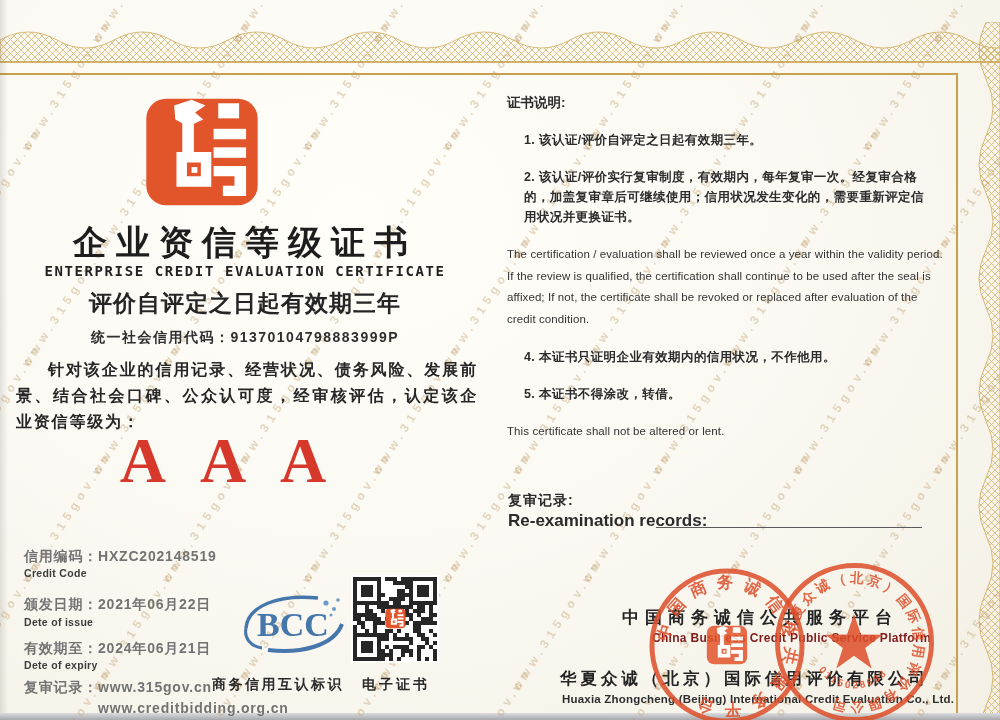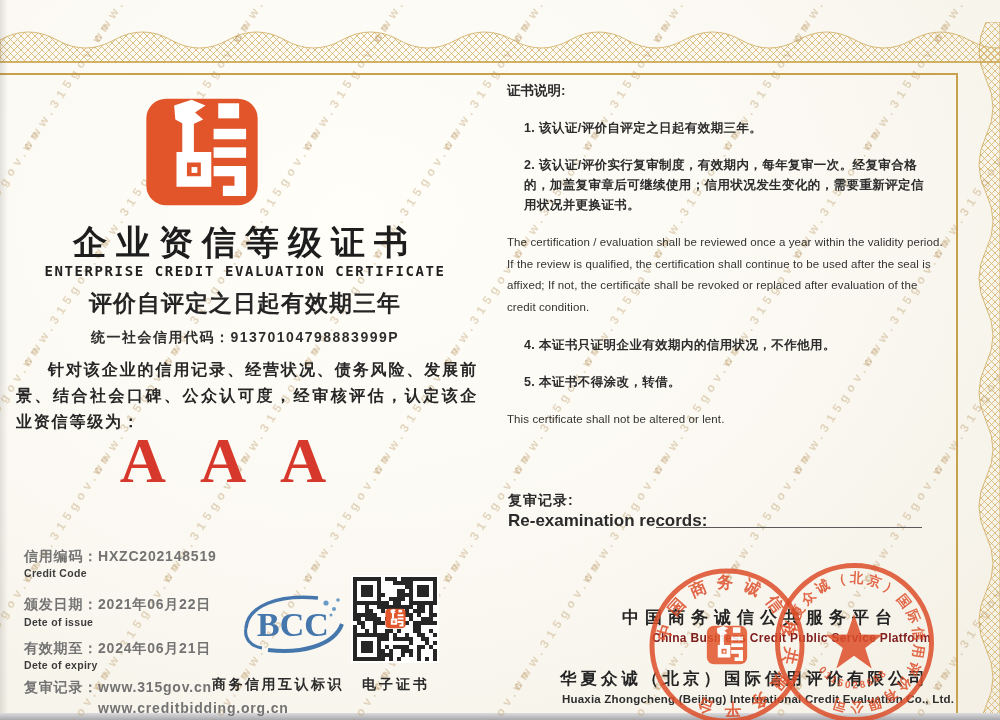--- a/index.html
+++ b/index.html
@@ -37,21 +37,21 @@
     letter-spacing:34px;color:#d6392b;font-family:"Liberation Serif","DejaVu Serif",serif}
   .fieldrow{left:24px;font-size:14px;font-weight:bold;letter-spacing:.8px;color:#737373}
   .fieldsub{left:24px;font-size:10.5px;font-weight:bold;color:#3c3c3c;letter-spacing:.3px}
   
   #bcc-label{left:212px;top:676px;font-size:14px;font-weight:bold;letter-spacing:2.5px}
   #qr{left:353px;top:577px;width:84px;height:84px;background:#fff;box-shadow:0 0 0 2px #fff}
   #qr i{position:absolute;background:#262626}
   #qr-logo{left:385px;top:608px;width:21px;height:21px}
   #qr-label{left:362px;top:676px;font-size:14px;font-weight:bold;letter-spacing:3px}
   
-  #notes{left:507px;top:80px;width:437px;z-index:2}
+  #notes{left:507px;top:92px;width:437px;z-index:2}
   .note-cn{margin:17px;font-size:12.5px;font-weight:600;line-height:20px;letter-spacing:.4px;color:#2c2c2c}
   .note-en{margin:0 0 1px 0;font-size:11.5px;line-height:21.5px;letter-spacing:.1px;color:#333;
     font-family:"Liberation Sans","DejaVu Sans",sans-serif}
   .nt{margin:0 0 2px 0;font-size:13.5px;font-weight:bold;line-height:21px}
   #review-cn{left:508px;top:492px;font-size:14px;font-weight:bold;letter-spacing:1px}
   #review-en{left:508px;top:511px;font-size:17px;font-weight:bold}
   #review-line{left:656px;top:527px;width:266px;border-top:1.5px solid #5a5a5a;height:0}
   
   #plat-cn{left:622px;top:606px;font-size:17px;font-weight:bold;letter-spacing:6px;color:#242424}
   #plat-en{left:652px;top:631px;font-size:12px;font-weight:bold;letter-spacing:.3px;color:#7f1d1d}

